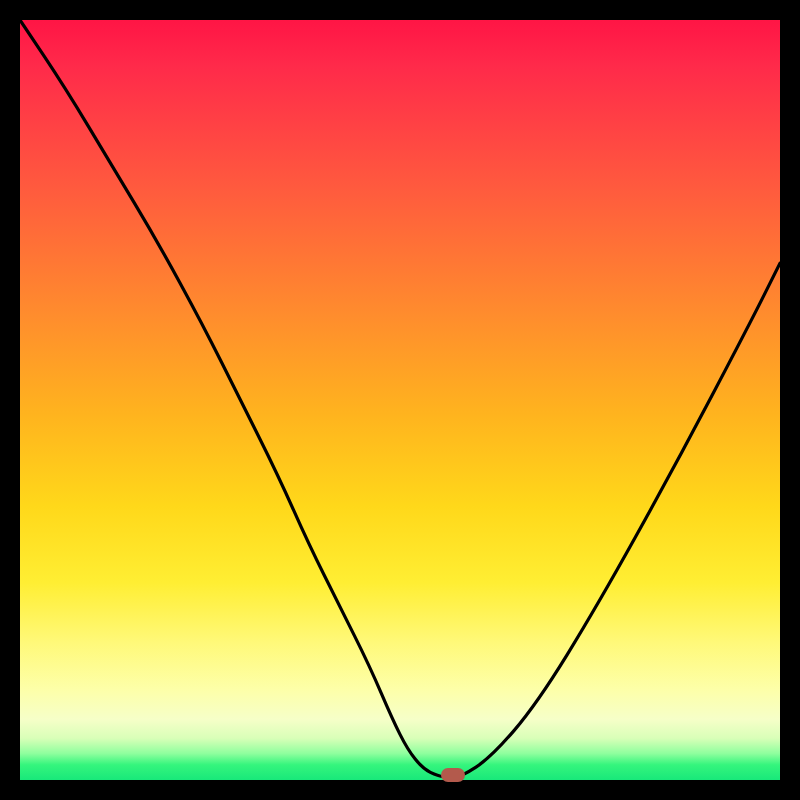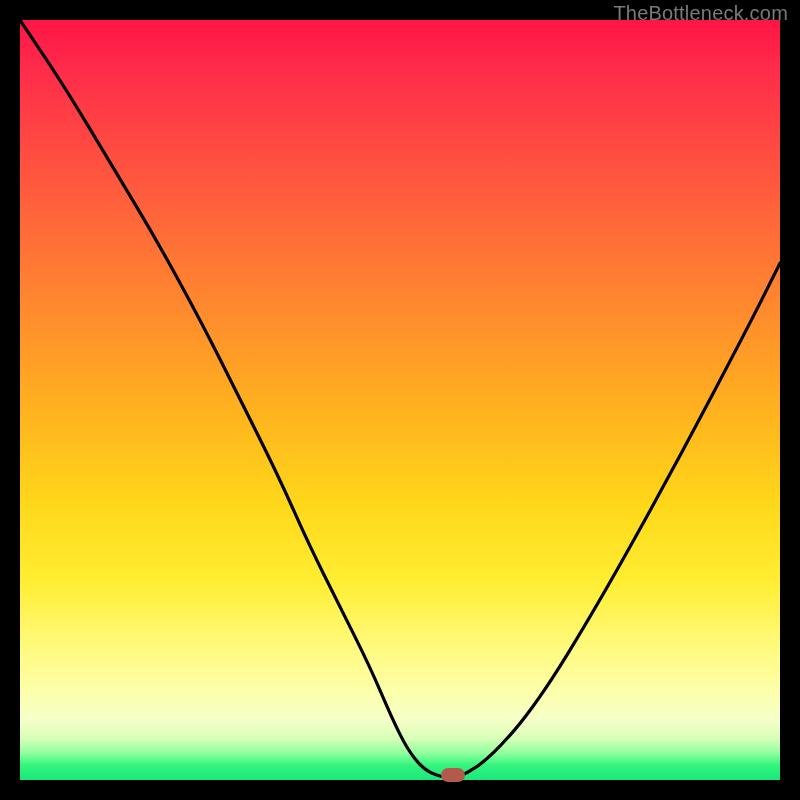--- a/index.html
+++ b/index.html
@@ -75,14 +75,13 @@
 
 <div class="frame">
   <div class="plot-area"></div>
 
   <svg class="svg-layer" viewBox="0 0 760 760" preserveAspectRatio="none">
     <path id="curve-path" fill="none" stroke="#000" stroke-width="3.2" stroke-linecap="round" stroke-linejoin="round" d="M 0.0 0.0 Q 0.0 0.0 22.8 34.2 Q 45.6 68.4 68.4 106.4 Q 91.2 144.4 114.0 182.4 Q 136.8 220.4 159.6 262.2 Q 182.4 304.0 201.4 342.0 Q 220.4 380.0 239.4 418.0 Q 258.4 456.0 273.6 490.2 Q 288.8 524.4 304.0 554.8 Q 319.2 585.2 334.4 615.6 Q 349.6 646.0 361.0 672.6 Q 372.4 699.2 380.0 714.4 Q 387.6 729.6 395.2 739.1 Q 402.8 748.6 410.4 752.4 Q 418.0 756.2 423.7 756.6 Q 429.4 757.0 435.1 757.0 Q 440.8 757.0 456.0 747.1 Q 471.2 737.2 494.0 710.6 Q 516.8 684.0 547.2 634.6 Q 577.6 585.2 615.6 516.8 Q 653.6 448.4 691.6 376.2 Q 729.6 304.0 744.8 273.6 T 760.0 243.2"></path>
   </svg>
 
   <div id="marker" class="marker" style="left: 453.2px; top: 775.44px; background: rgb(179, 90, 76);"></div>
 
-  <div class="watermark">TheBottleneck.com</div>
 </div>
 
 </body></html>

